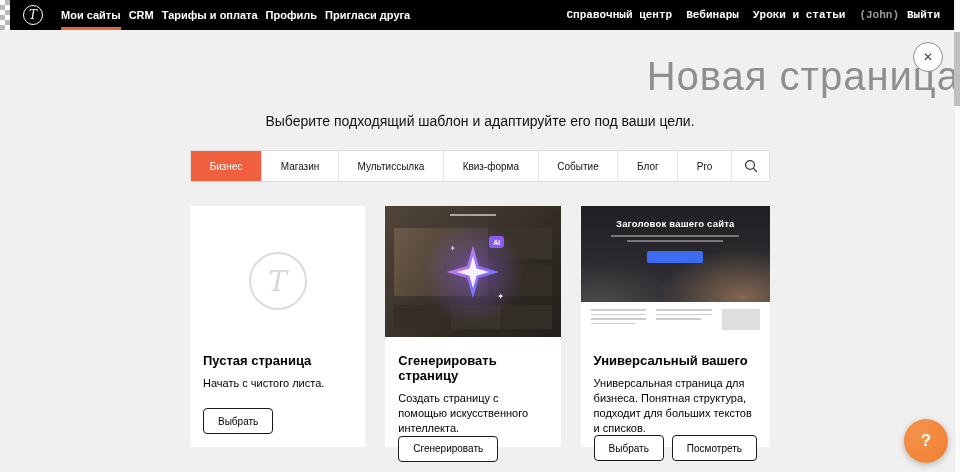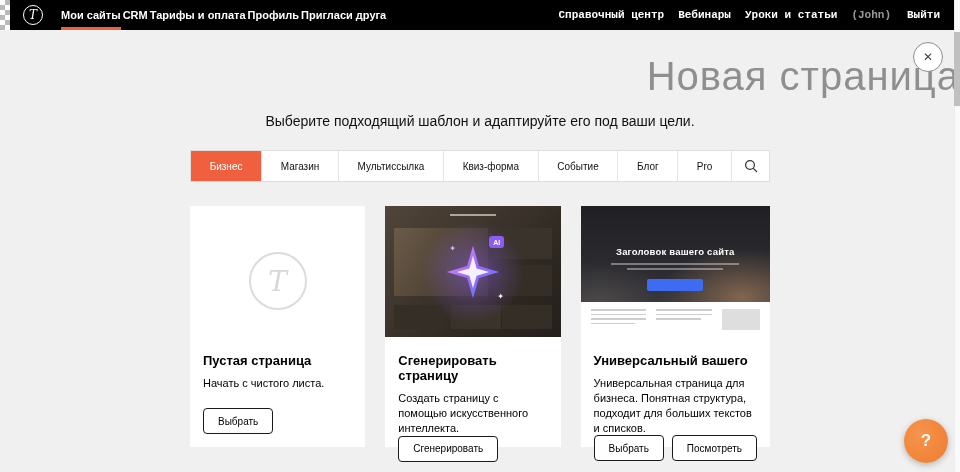--- a/index.html
+++ b/index.html
@@ -23,31 +23,31 @@
     width:10px;height:30px;flex:0 0 10px;
     background:repeating-conic-gradient(#b9b9b9 0% 25%, #fff 0% 50%);
     background-size:10px 10px;
   }
   .logo{
     width:20px;height:20px;border:1.5px solid #fff;border-radius:50%;
     display:flex;align-items:center;justify-content:center;
     font-family:"DejaVu Serif",serif;font-style:italic;font-size:12px;
     margin-left:13px;cursor:pointer;flex:0 0 20px;
   }
-  .nav-left{display:flex;margin-left:18px;column-gap:2px;height:30px;}
+  .nav-left{display:flex;margin-left:18px;column-gap:8px;height:30px;}
   .nav-right{display:flex;margin-left:auto;column-gap:14px;height:30px;font-family:Liberation Mono, monospace;}
   .nav-item{
     display:flex;align-items:center;height:30px;position:relative;
     font-size:11px;font-weight:bold;color:#fff;cursor:pointer;white-space:nowrap;
   }
   .nav-item.active::after{
     content:"";position:absolute;left:0;right:0;bottom:0;height:3px;
     background:var(--accent);
   }
-  .nav-user{color:#9a9a9a;margin-right:16px;font-weight:bold;font-size:11px;}
+  .nav-user{color:#9a9a9a;margin-right:8px;font-weight:bold;font-size:11px;}
   
   .page-title{
     text-align:right;font-size:40px;font-weight:300;color:#8f8f8f;
     margin-top:24px;letter-spacing:1px;
   }
   .page-subtitle{
     text-align:center;font-size:14px;color:#111;margin-top:14px;
   }
   .close-btn{
     position:absolute;top:42px;right:17px;width:30px;height:30px;
@@ -117,21 +117,21 @@
   .sp2{left:112px;top:86px;color:#fff;}
   
   .uni-hero{
     height:96px;position:relative;
     background:
       radial-gradient(120px 70px at 85% 95%, rgba(210,155,105,.5), transparent 70%),
       radial-gradient(110px 60px at 10% 100%, rgba(130,120,110,.35), transparent 70%),
       linear-gradient(#202024,#303036);
     text-align:center;
   }
-  .uni-title{padding-top:40px;font-size:9.5px;font-weight:bold;color:#fff;letter-spacing:.2px;}
+  .uni-title{padding-top:12px;font-size:9.5px;font-weight:bold;color:#fff;letter-spacing:.2px;}
   .hline{height:2px;background:rgba(255,255,255,.38);margin:0 auto;}
   .hl1{width:128px;margin-top:6px;}
   .hl2{width:96px;margin-top:3px;}
   .hero-btn{width:56px;height:12px;border-radius:2px;background:var(--hero-blue);margin:9px auto 0;cursor:pointer;}
   .uni-text{height:35px;background:#fff;display:flex;padding:7px 10px 0;gap:10px;}
   .tcol{flex:1;}
   .tline{height:1.5px;background:#cdcdcd;margin-bottom:3px;}
   .t-short{width:80%;}
   .t-img{flex:0 0 38px;height:21px;background:#dedede;}
   

